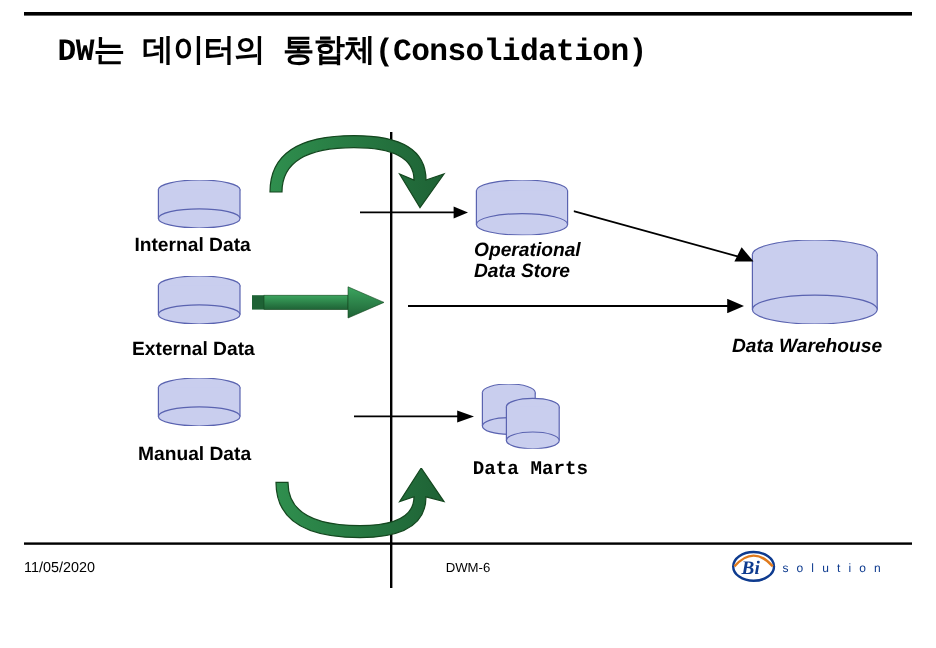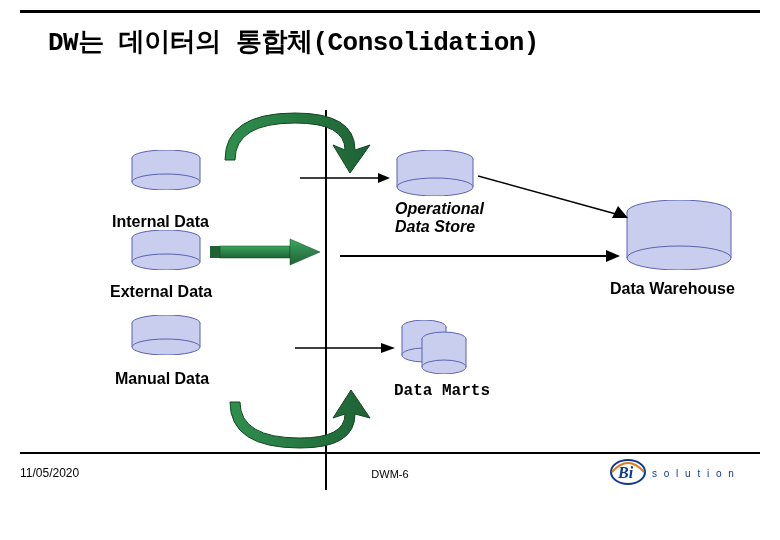--- a/index.html
+++ b/index.html
@@ -95,27 +95,27 @@
   <div class="cyl" style="left:625px; top:200px; width:108px; height:70px;">
     <svg width="108" height="70" viewBox="0 0 108 70">
       <ellipse cx="54" cy="12" rx="52" ry="12" fill="#C9CEEE" stroke="#5A63B0" stroke-width="1"></ellipse>
       <rect x="2" y="12" width="104" height="46" fill="#C9CEEE"></rect>
       <line x1="2" y1="12" x2="2" y2="58" stroke="#5A63B0"></line>
       <line x1="106" y1="12" x2="106" y2="58" stroke="#5A63B0"></line>
       <ellipse cx="54" cy="58" rx="52" ry="12" fill="#C9CEEE" stroke="#5A63B0" stroke-width="1"></ellipse>
     </svg>
   </div>
 
-  <div class="label" style="left:112px; top:213px;">Internal Data</div>
+  <div class="label" style="left:112px; top:196px;">Internal Data</div>
   <div class="label" style="left:110px; top:283px;">External Data</div>
   <div class="label" style="left:115px; top:370px;">Manual Data</div>
   <div class="label" style="left:395px; top:200px; white-space:pre-line; line-height:1.15;font-style:italic;">Operational
 Data Store</div>
   <div class="label" style="left:394px; top:382px;font-family:Liberation Mono, monospace;">Data Marts</div>
-  <div class="label" style="left:610px; top:280px;">Data Warehouse</div>
+  <div class="label" style="left:610px; top:280px;font-style:italic;">Data Warehouse</div>
 
   <div class="arrow" style="left:205px; top:105px; width:175px; height:70px;">
     <svg width="175" height="70" viewBox="0 0 175 70">
       <defs>
         <linearGradient id="g1" x1="0" y1="0" x2="1" y2="0">
           <stop offset="0%" stop-color="#2F8F4E"></stop>
           <stop offset="100%" stop-color="#1E6235"></stop>
         </linearGradient>
       </defs>
       <path d="M 20 55 Q 20 8 90 8 Q 150 8 150 45 L 165 40 L 145 68 L 128 40 L 140 45 Q 140 18 90 18 Q 30 18 30 55 Z" fill="url(#g1)" stroke="#14471F" stroke-width="1"></path>

